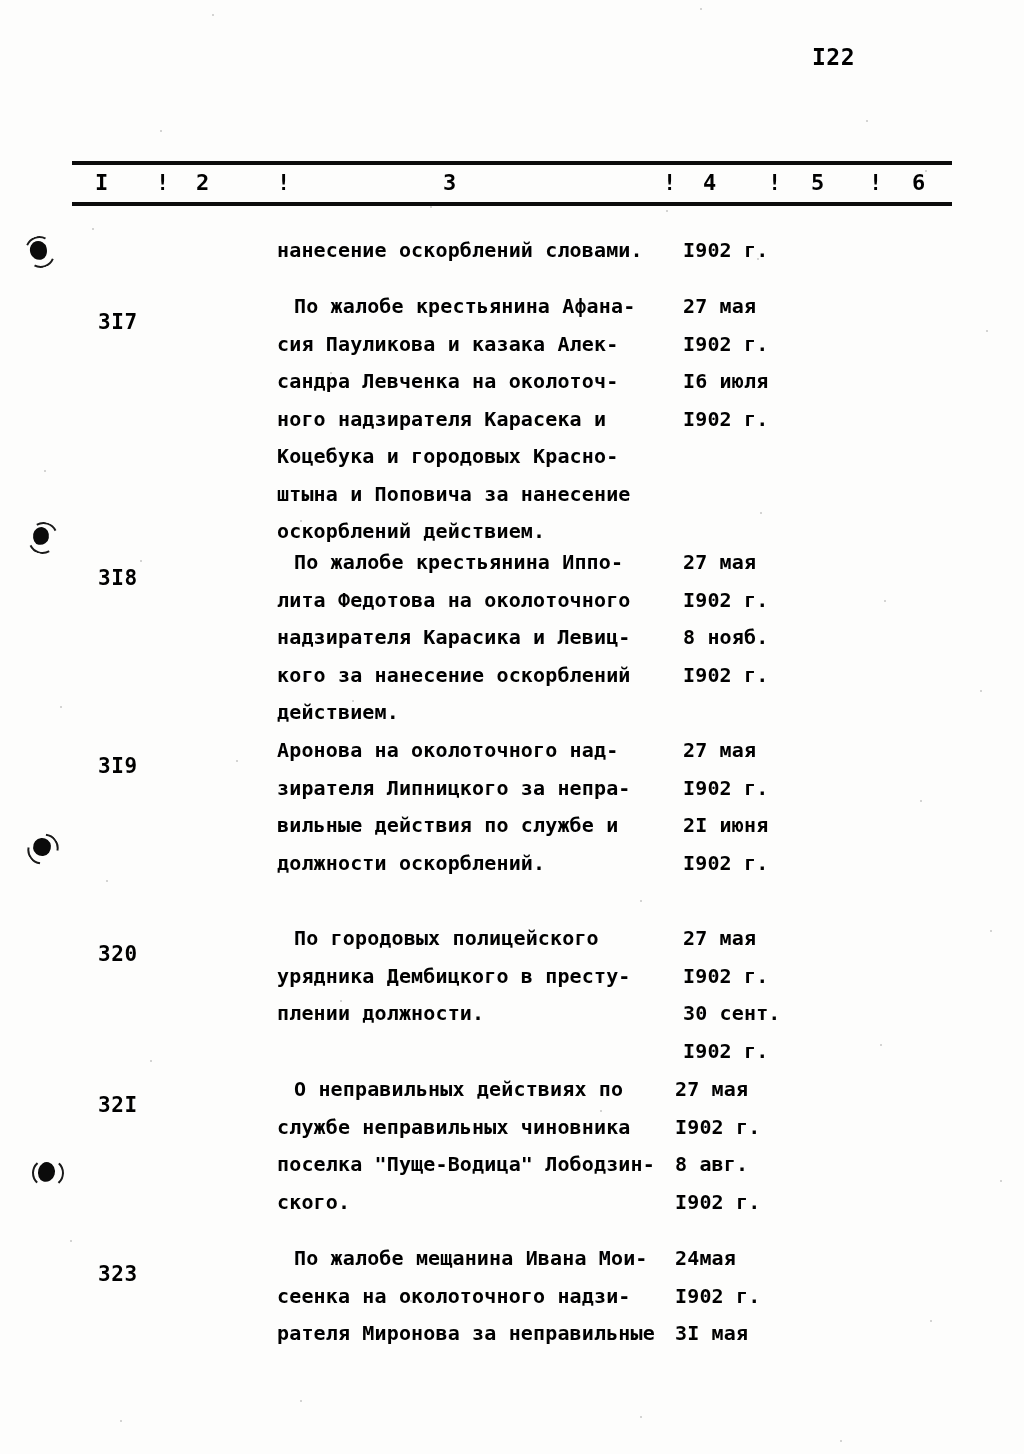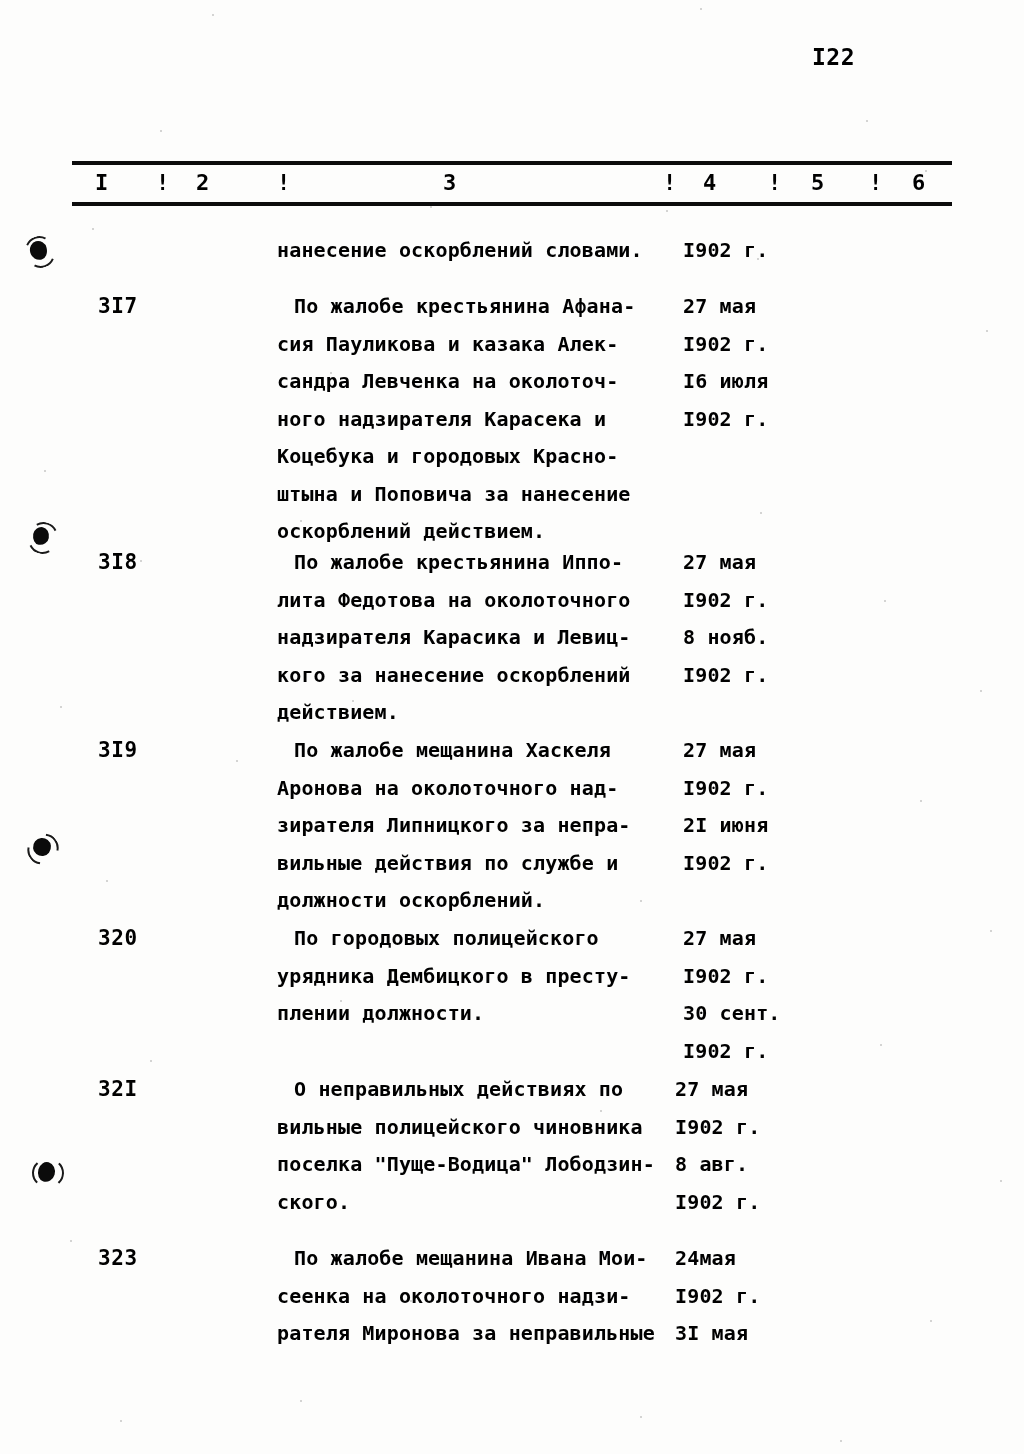--- a/index.html
+++ b/index.html
@@ -67,20 +67,21 @@
 
   .cell-id {
     position: absolute;
     left: 98px;
     width: 120px;
     font-size: 21px;
     font-weight: bold;
     line-height: 37.5px;
     letter-spacing: 0.6px;
     white-space: nowrap;
+    margin-top: 16px;
   }
 
   .cell-body {
     position: absolute;
     left: 277px;
     width: 410px;
     font-size: 20px;
     font-weight: bold;
     line-height: 37.5px;
     letter-spacing: 0.15px;
@@ -182,31 +183,31 @@
         <div class="cell-body"><div><span class="indent"></span><span>По жалобе крестьянина Афана-</span></div><div>сия Пауликова и казака Алек-</div><div>сандра Левченка на околоточ-</div><div>ного надзирателя Карасека и</div><div>Коцебука и городовых Красно-</div><div>штына и Поповича за нанесение</div><div>оскорблений действием.</div></div>
         <div class="cell-date"><div>27 мая</div><div>I902 г.</div><div>I6 июля</div><div>I902 г.</div></div>
       </div>
       <div class="row" style="top: 544px;">
         <div class="cell-id">3I8</div>
         <div class="cell-body"><div><span class="indent"></span><span>По жалобе крестьянина Иппо-</span></div><div>лита Федотова на околоточного</div><div>надзирателя Карасика и Левиц-</div><div>кого за нанесение оскорблений</div><div>действием.</div></div>
         <div class="cell-date"><div>27 мая</div><div>I902 г.</div><div>8 нояб.</div><div>I902 г.</div></div>
       </div>
       <div class="row" style="top: 732px;">
         <div class="cell-id">3I9</div>
-        <div class="cell-body"><div><span class="indent"></span><span>По жалобе мещанина Хаскеля</span></div><div>Аронова на околоточного над-</div><div>зирателя Липницкого за непра-</div><div>вильные действия по службе и</div><div>должности оскорблений.</div></div>
+        <div class="cell-body"><div>Аронова на околоточного над-</div><div>зирателя Липницкого за непра-</div><div>вильные действия по службе и</div><div>должности оскорблений.</div></div>
         <div class="cell-date"><div>27 мая</div><div>I902 г.</div><div>2I июня</div><div>I902 г.</div></div>
       </div>
       <div class="row" style="top: 920px;">
         <div class="cell-id">320</div>
         <div class="cell-body"><div><span class="indent"></span><span>По городовых полицейского</span></div><div>урядника Дембицкого в престу-</div><div>плении должности.</div></div>
         <div class="cell-date"><div>27 мая</div><div>I902 г.</div><div>30 сент.</div><div>I902 г.</div></div>
       </div>
       <div class="row" style="top: 1071px;">
         <div class="cell-id">32I</div>
-        <div class="cell-body"><div><span class="indent"></span><span>О неправильных действиях по</span></div><div>вильные полицейского чиновника</div><div>поселка "Пуще-Водица" Лободзин-</div><div>ского.</div></div>
+        <div class="cell-body"><div><span class="indent"></span><span>О неправильных действиях по</span></div><div>службе неправильных чиновника</div><div>поселка "Пуще-Водица" Лободзин-</div><div>ского.</div></div>
         <div class="cell-date shift-left"><div>27 мая</div><div>I902 г.</div><div>8 авг.</div><div>I902 г.</div></div>
       </div>
       <div class="row" style="top: 1240px;">
         <div class="cell-id">323</div>
         <div class="cell-body"><div><span class="indent"></span><span>По жалобе мещанина Ивана Мои-</span></div><div>сеенка на околоточного надзи-</div><div>рателя Миронова за неправильные</div></div>
         <div class="cell-date shift-left"><div>24мая</div><div>I902 г.</div><div>3I мая</div></div>
       </div>
     </div>
 
   <div id="margin-marks">

